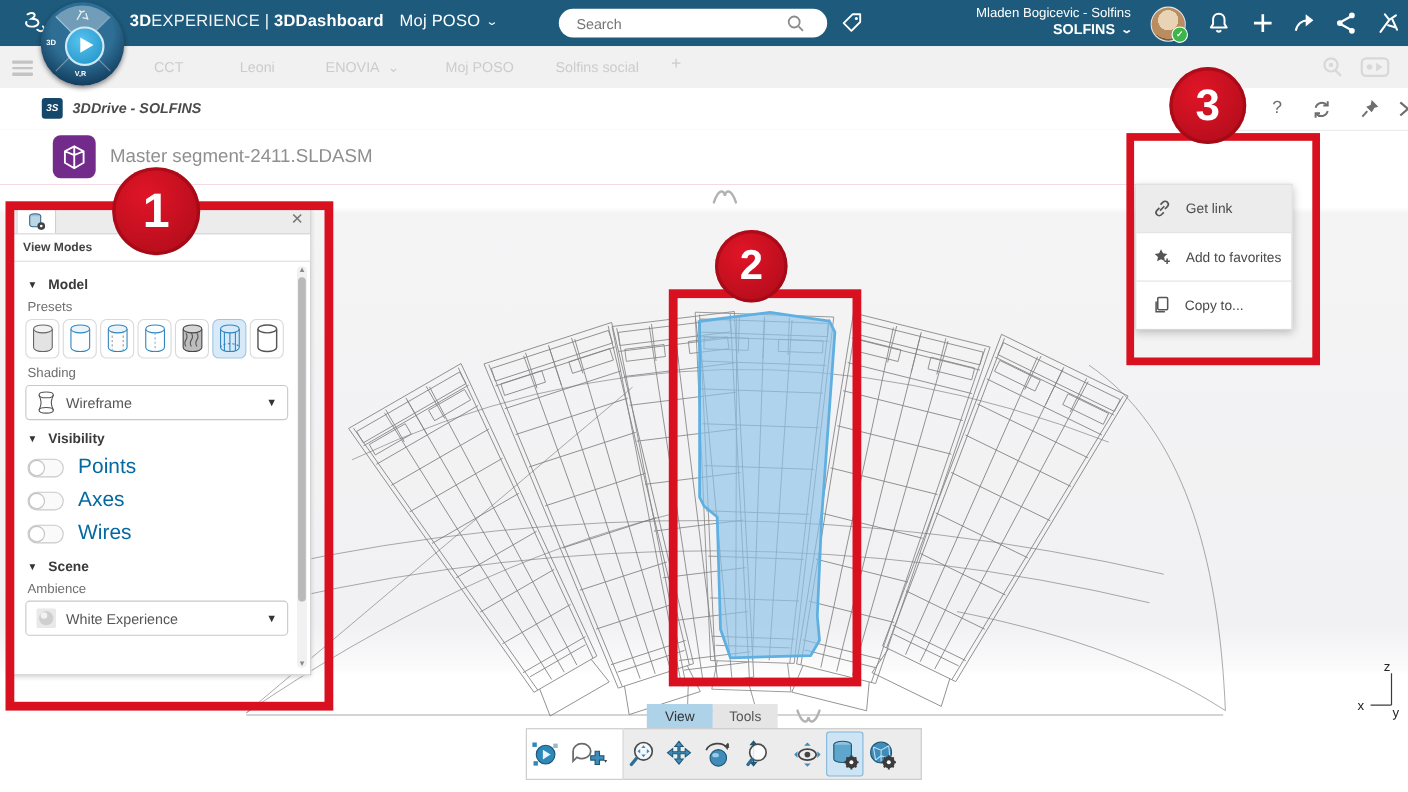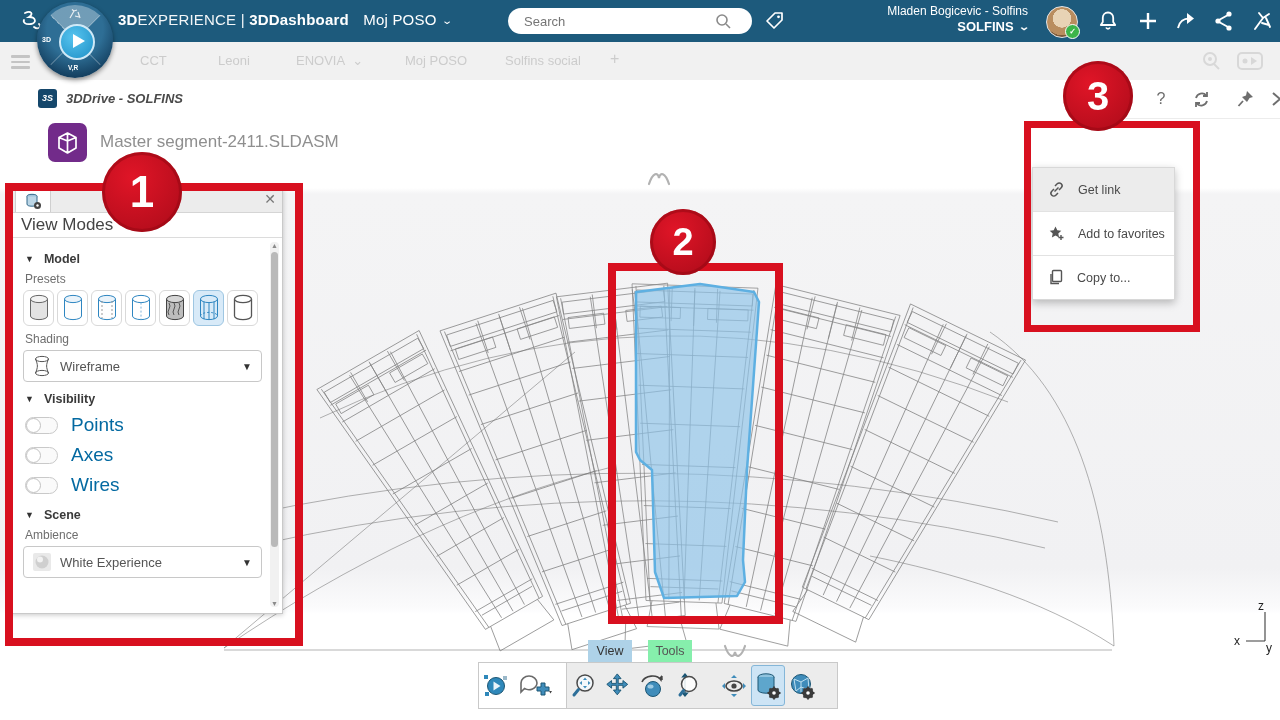--- a/index.html
+++ b/index.html
@@ -40,21 +40,21 @@
   .doc-title{position:absolute;left:100px;top:14px;font-size:17px;color:#8f8f8f;}
   .ic-btn{position:absolute;width:26px;height:26px;display:flex;align-items:center;justify-content:center;}
   .vdiv{position:absolute;width:1px;height:26px;background:#ddd;}
   
   .viewport{position:absolute;left:0;top:168px;width:1280px;height:552px;background:linear-gradient(180deg,#ffffff 0px,#ffffff 20px,#f4f4f5 26px,#f1f1f3 400px,#fbfbfc 440px,#ffffff 446px,#ffffff 100%);}
   
   .panel{position:absolute;left:10px;top:188px;width:271px;height:424px;background:#fff;border:1px solid #c9c9c9;box-shadow:0 1px 5px rgba(0,0,0,.22);z-index:30;}
   .panel-tabstrip{position:relative;height:23px;background:#ececec;border-bottom:1px solid #d5d5d5;}
   .panel-tab{position:absolute;left:4px;top:0;width:36px;height:23px;background:#fff;border:1px solid #cfcfcf;border-bottom:none;box-sizing:border-box;display:flex;align-items:center;justify-content:center;}
   .panel-close{position:absolute;right:6px;top:2px;color:#777;font-size:14px;cursor:default;}
-  .panel-title{height:24px;line-height:24px;padding-left:10px;font-size:17px;font-weight:normal;color:#444;border-bottom:1px solid #dcdcdc;background:#fff;}
+  .panel-title{height:24px;line-height:24px;padding-left:10px;font-size:11px;font-weight:bold;color:#444;border-bottom:1px solid #dcdcdc;background:#fff;}
   .panel-body{position:relative;padding:8px 20px 8px 12px;}
   .sec-hdr{display:flex;align-items:center;gap:10px;font-size:12.5px;font-weight:bold;color:#3a3a3a;margin:6px 0 4px 2px;}
   .sec-hdr .tri{font-size:9px;color:#333;}
   .sub-label{font-size:12px;color:#6e6e6e;margin:6px 0 4px 2px;}
   .preset-row{display:flex;gap:3px;margin:2px 0 4px 0;}
   .preset{width:31px;height:36px;border:1px solid #d9d9d9;border-radius:6px;background:#fff;display:flex;align-items:center;justify-content:center;padding:0;}
   .preset.sel{background:#d8eaf8;border-color:#9ec6e2;}
   .selectbox{height:30px;border:1px solid #c8c8c8;border-radius:4px;background:#fff;display:flex;align-items:center;padding:0 9px;margin:2px 0 6px 0;}
   .selectbox .lbl{font-size:13px;color:#555;margin-left:9px;flex:1;}
   .selectbox .car{font-size:10px;color:#333;}
@@ -403,22 +403,22 @@
     <div class="mdiv"></div>
     <div class="mi">
       <svg width="16" height="17" viewBox="0 0 16 17">
           <rect x="4.5" y="1.5" width="9" height="11" rx="1" fill="none" stroke="#555" stroke-width="1.4"></rect>
           <path d="M3 5v9.5h8" fill="none" stroke="#555" stroke-width="1.4"></path>
         </svg>
       <span class="ml">Copy to...</span>
     </div>
   </div>
 
-  <div class="vtab" style="left:588px;top:640px;width:44px;background:#aed2e8;color:#333;">View</div>
-  <div class="vtab" style="left:648px;top:640px;width:44px;background:#86efac;color:#555;">Tools</div>
+  <div class="vtab" style="left:588px;top:640px;width:60px;background:#aed2e8;color:#333;">View</div>
+  <div class="vtab" style="left:648px;top:640px;width:59px;background:#e5e5e5;color:#555;">Tools</div>
   <svg class="abs" style="left:722px;top:643px;z-index:20" width="26" height="16" viewBox="0 0 26 16">
       <path d="M3,3 C7,15 12,15 13,9 C14,15 19,15 23,3" fill="none" stroke="#b2b2b2" stroke-width="2.2" stroke-linecap="round"></path>
     </svg>
 
   <div class="toolgroup" style="left:478px;width:89px;background:#fff;">
     <button class="toolbtn">
       <svg width="28" height="28" viewBox="0 0 28 28">
           <rect x="2" y="3" width="4" height="4" fill="#2f88ba"></rect>
           <rect x="21" y="4" width="4" height="4" fill="#9ab8c9"></rect>
           <rect x="3" y="20" width="4" height="4" fill="#2f88ba"></rect>

